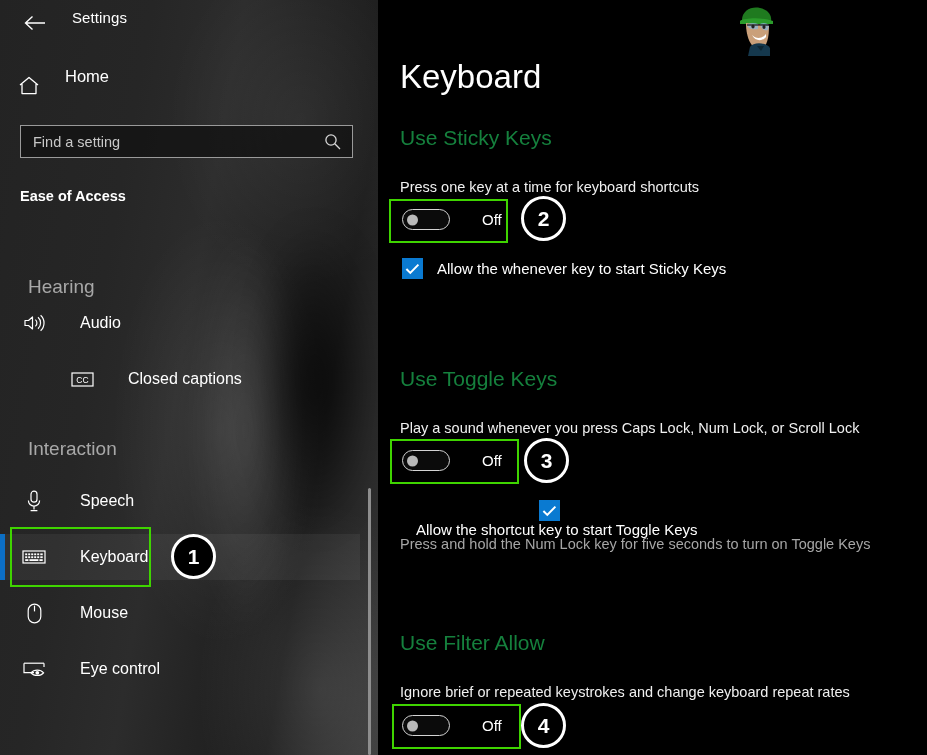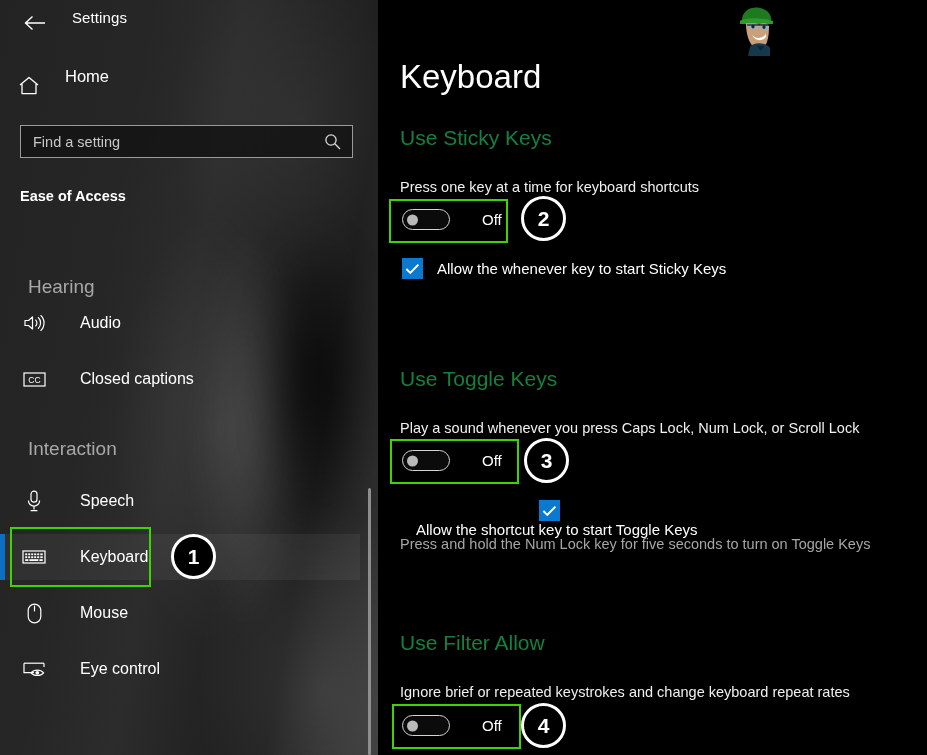--- a/index.html
+++ b/index.html
@@ -173,21 +173,21 @@
         <svg width="22" height="18" viewBox="0 0 22 18">
           <path d="M2 6.5 L5.5 6.5 L9.5 3 L9.5 15 L5.5 11.5 L2 11.5 Z" fill="none" stroke="#ffffff" stroke-width="1.2" stroke-linejoin="round"></path>
           <path d="M12.4 5.6 A4.6 4.6 0 0 1 12.4 12.4" fill="none" stroke="#ffffff" stroke-width="1.2"></path>
           <path d="M15 3.3 A7.6 7.6 0 0 1 15 14.7" fill="none" stroke="#ffffff" stroke-width="1.2"></path>
           <path d="M17.6 1.2 A10.6 10.6 0 0 1 17.6 16.8" fill="none" stroke="#ffffff" stroke-width="1.2"></path>
         </svg>
       </div>
       <div class="lbl">Audio</div>
     </div>
 
-    <div class="nav-item" style="top:356px;">
+    <div class="nav-item" style="top:356px;margin-left:48px;">
       <div class="ic">
         <svg width="23" height="17" viewBox="0 0 23 17">
           <rect x="1" y="2" width="21" height="13" fill="none" stroke="#ffffff" stroke-width="1.2"></rect>
           <text x="11.5" y="12" font-size="8.5" fill="#ffffff" text-anchor="middle" font-family="Liberation Sans, sans-serif">CC</text>
         </svg>
       </div>
       <div class="lbl">Closed captions</div>
     </div>
 
     <div class="group-label" style="top:438px;">Interaction</div>

